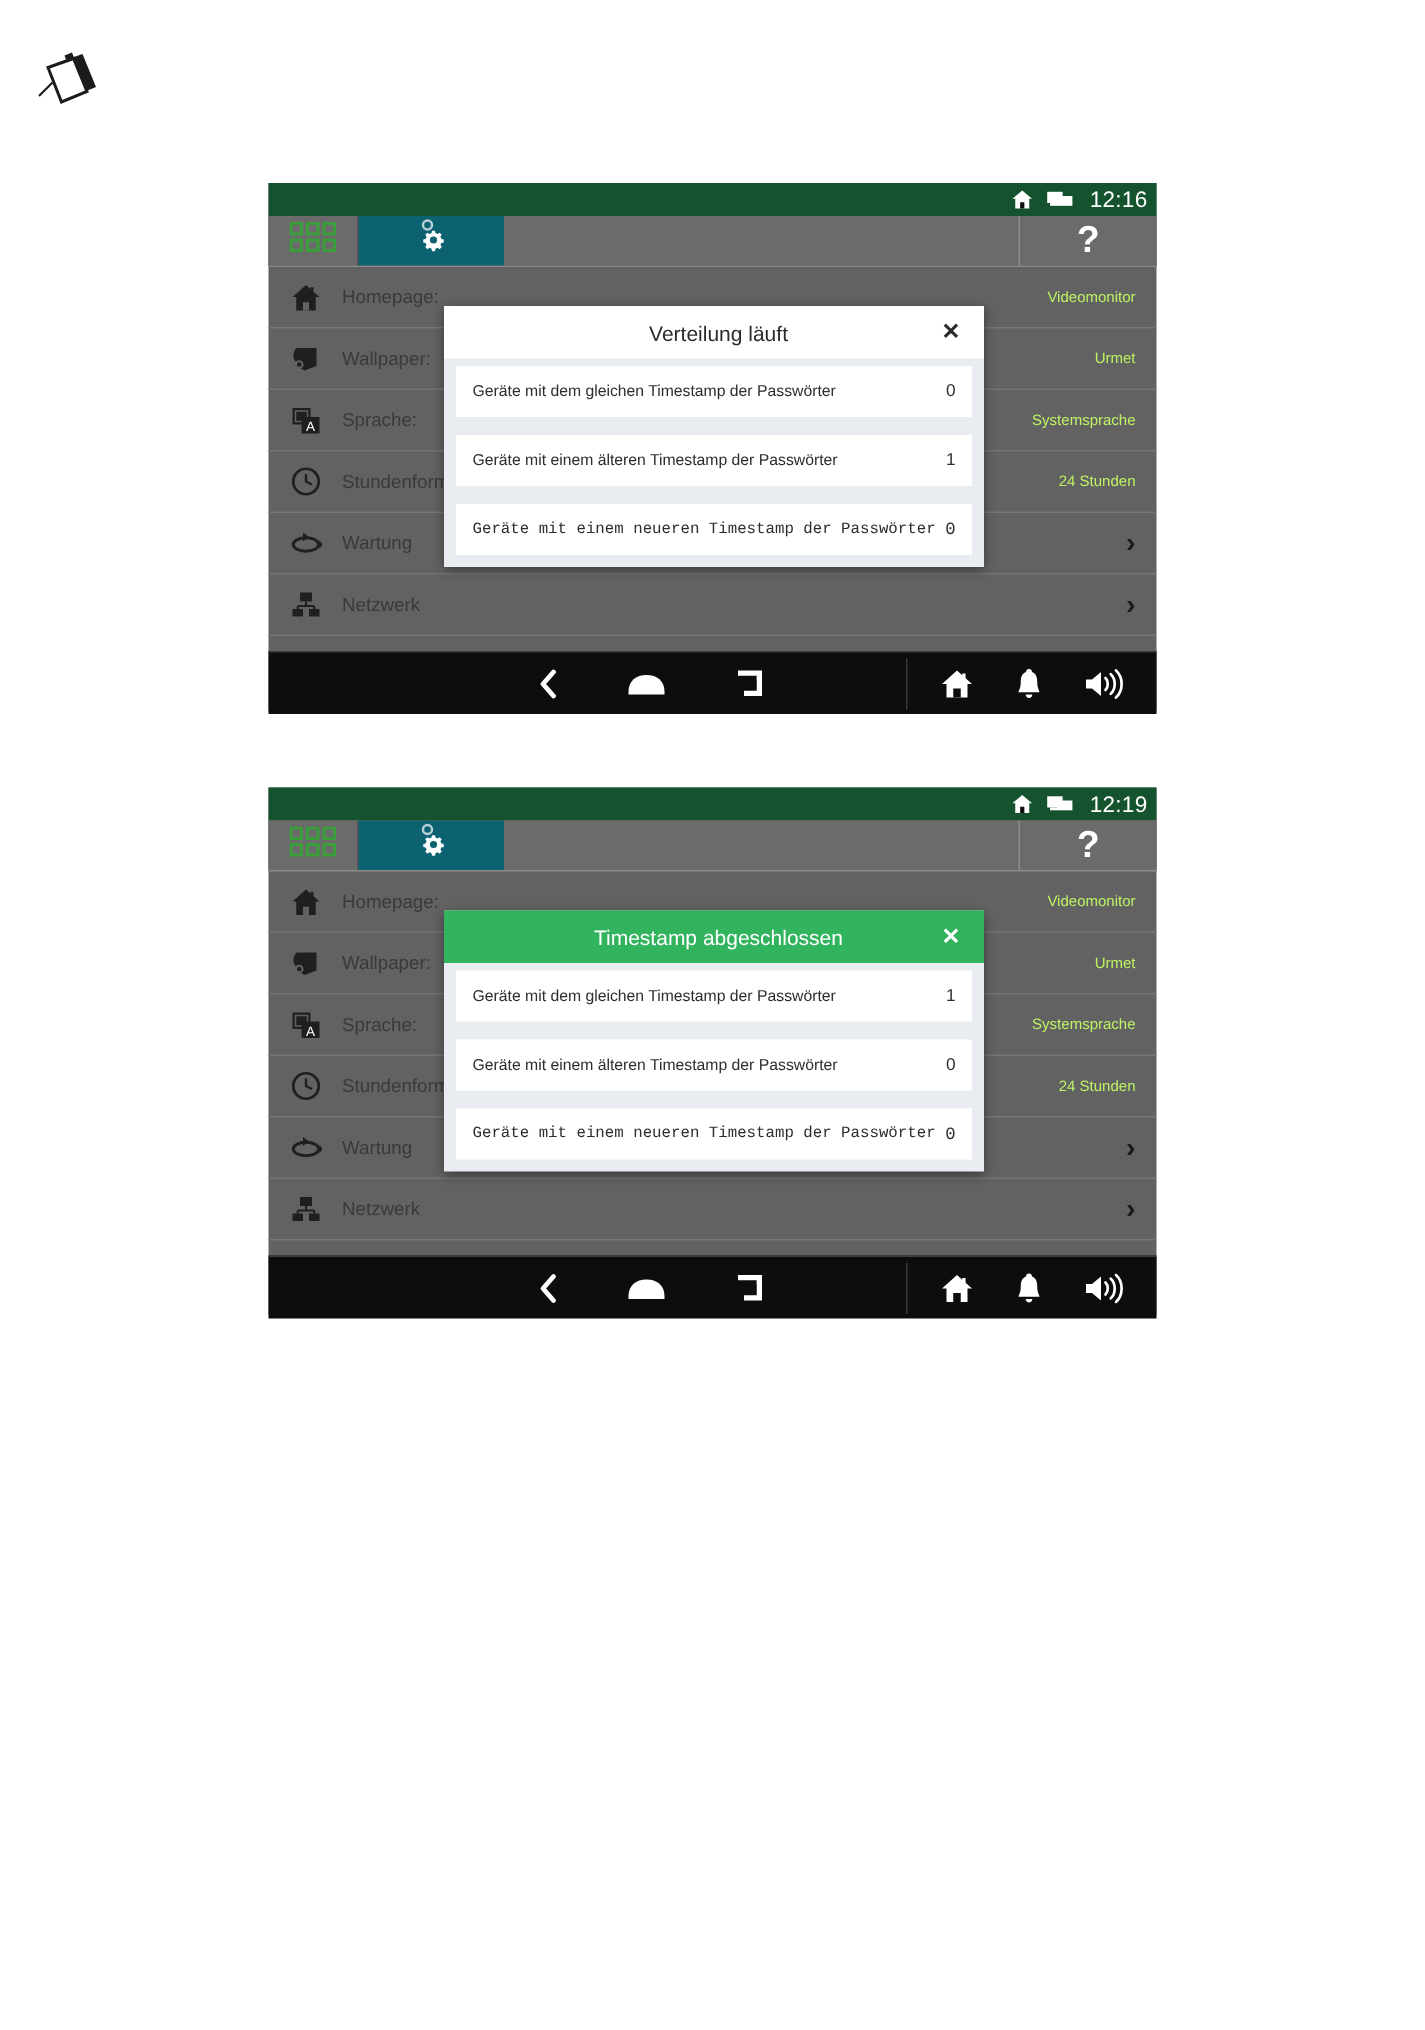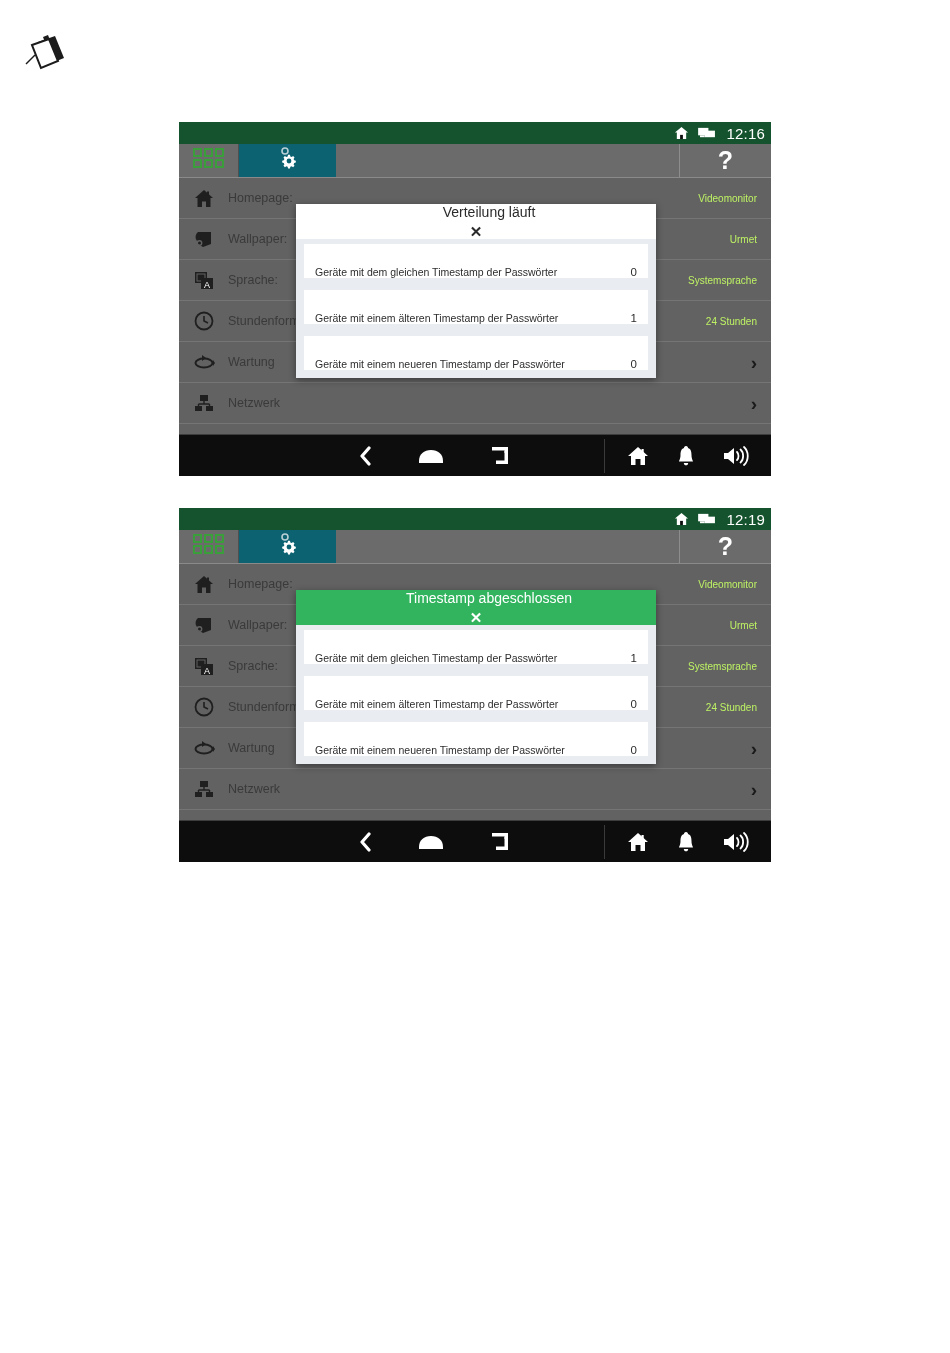--- a/index.html
+++ b/index.html
@@ -25,21 +25,21 @@
   }
 
   
   .device {
     position: absolute;
     left: 179px;
     width: 592px;
     background: #626262;
   }
   .device-1 { top: 122px; height: 352px; }
-  .device-2 { top: 508px; height: 352px; }
+  .device-2 { top: 525px; height: 352px; }
 
   
   .statusbar {
     height: 22px;
     background: #14532d;
     display: flex;
     align-items: center;
     justify-content: flex-end;
     padding-right: 6px;
     box-sizing: border-box;
@@ -143,21 +143,20 @@
     background: #e9edf2;
     box-shadow: 0 2px 7px rgba(0,0,0,.42);
   }
   .dlg-header {
     height: 35px;
     display: flex;
     align-items: center;
     background: #ffffff;
     padding: 0 12px 0 12px;
     box-sizing: border-box;
-    flex-direction: column;
   }
   .dlg-header.green { background: #32b45f; }
   .dlg-title {
     flex: 1;
     text-align: center;
     font-size: 14px;
     color: #2b2b2b;
     padding-left: 26px;
   }
   .dlg-header.green .dlg-title { color: #ffffff; }
@@ -169,26 +168,26 @@
     color: #2b2b2b;
     cursor: pointer;
     line-height: 1;
   }
   .dlg-header.green .dlg-close { color: #ffffff; }
   .dlg-body { padding: 5px 8px 8px 8px; }
   .dlg-row {
     background: #ffffff;
     height: 34px;
     display: flex;
-    align-items: flex-end;
+    align-items: center;
     padding: 0 11px;
     box-sizing: border-box;
     margin-bottom: 12px;
   }
-  .dlg-row:last-child { margin-bottom: 0; }
+  .dlg-row:last-child { margin-bottom: 0; font-family: Liberation Mono, monospace; }
   .dlg-row-label {
     flex: 1;
     font-size: 10.5px;
     color: #2d2d2d;
   }
   .dlg-row-value {
     font-size: 11.5px;
     color: #2d2d2d;
   }
 </style>

